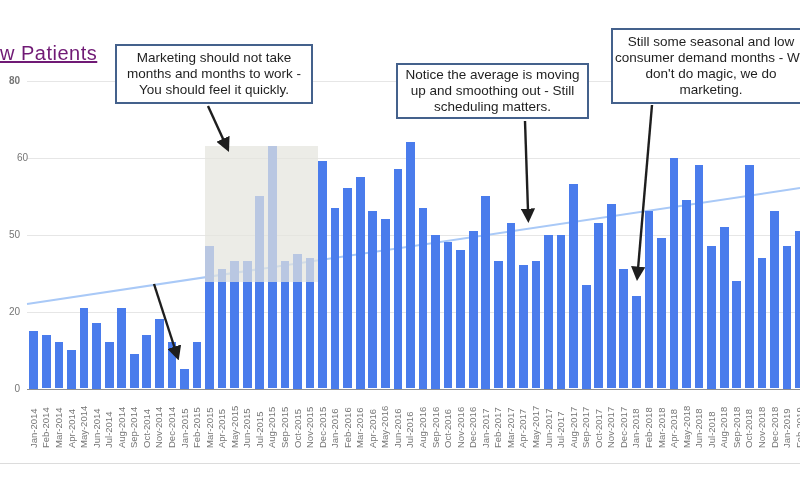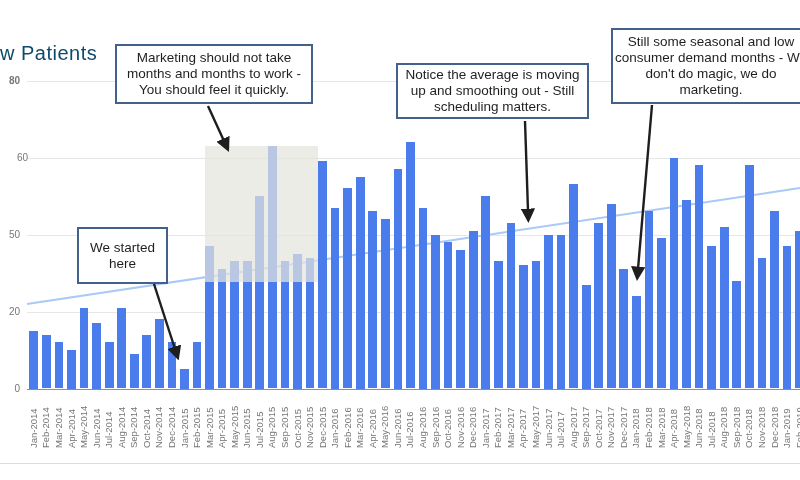--- a/index.html
+++ b/index.html
@@ -1,19 +1,19 @@
 <!DOCTYPE html>
 <html><head>
 <meta charset="utf-8">
 <style>
   html,body{margin:0;padding:0;background:#fff;}
   .stage{position:relative;width:800px;height:480px;background:#ffffff;overflow:hidden;
          font-family:"Liberation Sans",sans-serif;}
-  .chart-title{position:absolute;left:0px;top:42px;font-size:20px;color:#0c4a6e;
-               white-space:nowrap;letter-spacing:0.5px;}
+  .chart-title{position:absolute;left:0px;top:42px;font-size:20px;color:#701a75;
+               white-space:nowrap;letter-spacing:0.5px;text-decoration:underline;}
   .gridline{position:absolute;height:1px;background:#e6e6e6;}
   .baseline{position:absolute;height:1px;background:#8f8f8f;}
   .ylabel{position:absolute;width:20px;text-align:right;font-size:10px;color:#757575;}
   .bar{position:absolute;background:#4a7cec;}
   .xlabel{position:absolute;font-size:9.5px;line-height:10px;color:#757575;
           transform:rotate(-90deg);transform-origin:0 0;white-space:nowrap;}
   .overlay-svg{position:absolute;left:0;top:0;width:800px;height:480px;pointer-events:none;}
   .highlight{position:absolute;left:205px;top:146px;width:113px;height:136px;
              background:rgba(228,228,222,0.72);}
   .callout{position:absolute;background:#ffffff;border:2px solid #44618c;box-sizing:border-box;
@@ -180,24 +180,20 @@
 
   <div class="highlight"></div>
 
   <div class="bottom-divider"></div>
 
   <div class="callout marketing">
     <span>Marketing should not take
 months and months to work -
 You should feel it quickly.</span>
   </div>
-  <div class="callout started">
-    <span>We started
-here</span>
-  </div>
   <div class="callout average">
     <span>Notice the average is moving
 up and smoothing out - Still
 scheduling matters.</span>
   </div>
   <div class="callout seasonal">
     <span>Still some seasonal and low
 consumer demand months - We
 don't do magic, we do
 marketing.</span>

